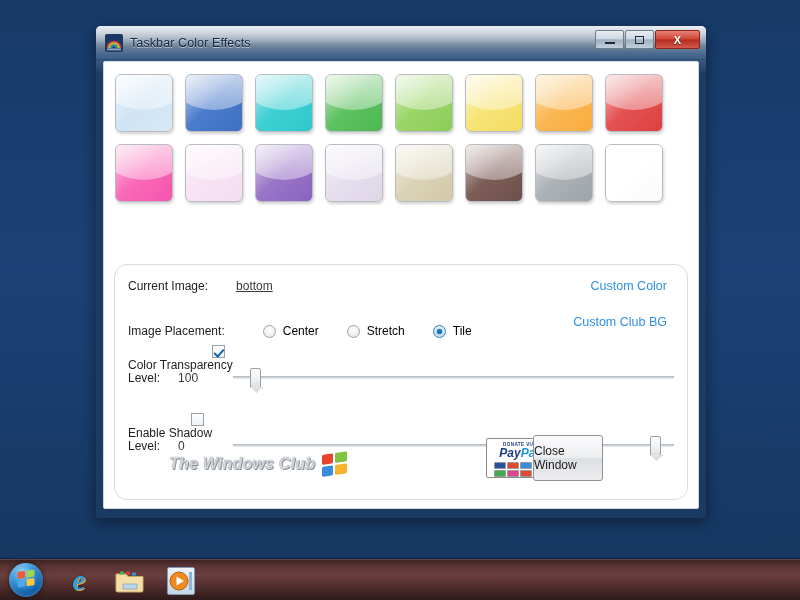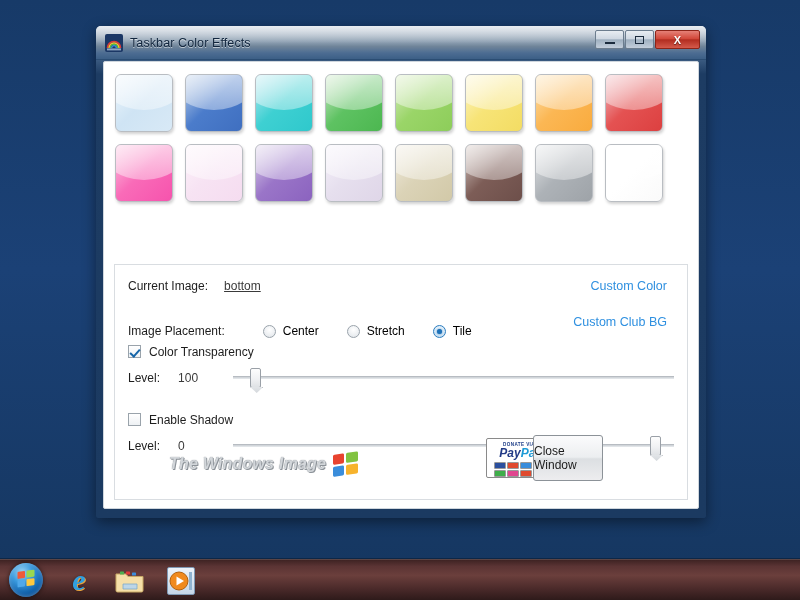--- a/index.html
+++ b/index.html
@@ -84,21 +84,21 @@
   .swatch .gloss {
     position: absolute; left: -30%; top: -62%;
     width: 160%; height: 125%;
     border-radius: 50%;
     background: linear-gradient(180deg, rgba(255,255,255,.92), rgba(255,255,255,.38));
   }
 
   
   #options {
     position: absolute; left: 10px; right: 10px; top: 202px; bottom: 8px;
-    border: 1px solid #d9dde1; border-radius: 0; background: #fff;
+    border: 1px solid #d9dde1; border-radius: 13px; background: #fff;
   }
   .row { position: absolute; display: flex; align-items: center; }
   .lbl { font-size: 12px; color: #1d1d1d; }
   .val { font-size: 12px; color: #3a3a3a; }
   .link {
     font-size: 12.5px; color: #2f90e0; cursor: pointer;
   }
 
   .radio-wrap { display: flex; align-items: center; margin-right: 28px; cursor: pointer; }
   .radio {
@@ -111,21 +111,21 @@
     border-color: #2b7dbf;
     background: radial-gradient(circle at 50% 35%, #ffffff 0%, #dcecf8 45%, #b9d6ec 100%);
   }
   .radio.on::after {
     content: ""; position: absolute; left: 3px; top: 3px;
     width: 5px; height: 5px; border-radius: 50%;
     background: #1d71b8; box-shadow: 0 0 2px #1d71b8;
   }
   .radio-label { font-size: 12px; color: #000000; }
 
-  .chk-wrap { display: flex; align-items: flex-start; cursor: pointer; }
+  .chk-wrap { display: flex; align-items: flex-end; cursor: pointer; flex-direction: column; }
   .chk {
     width: 13px; height: 13px; border: 1px solid #9aa3ab;
     background: linear-gradient(180deg,#ffffff,#eef1f4);
     margin-right: 8px; position: relative; flex: none;
   }
   .chk.on::after {
     content: ""; position: absolute; left: 3px; top: 1px;
     width: 4px; height: 8px; border: solid #1565a8;
     border-width: 0 2px 2px 0; transform: rotate(42deg);
   }
@@ -309,21 +309,21 @@
             <div class="swatch" style="background: linear-gradient(135deg, rgb(255, 255, 255) 0%, rgb(255, 255, 255) 48%, rgb(250, 250, 250) 100%);">
               <div class="gloss"></div>
             </div>
           </div>
       </div>
 
       <div id="options">
 
         <div class="row" style="left:13px; top:14px;">
           <span class="lbl">Current Image:</span>
-          <span class="val" style="margin-left:16px;text-decoration:underline;">bottom</span>
+          <span class="val" style="margin-left:28px;text-decoration:underline;">bottom</span>
         </div>
         <div class="row" style="right:20px; top:14px;">
           <span class="link">Custom Color</span>
         </div>
 
         <div class="row" style="left:13px; top:50px;margin-top:9px;">
           <span class="lbl" style="margin-right:38px;">Image Placement:</span>
 
           <span class="radio-wrap">
             <i class="radio"></i>
@@ -368,21 +368,21 @@
         <div class="row" style="left:13px; top:174px;">
           <span class="lbl">Level:</span>
           <span class="val" style="margin-left:18px;">0</span>
         </div>
         <div class="slider" id="slider-shadow" style="left:118px; right:13px; top:170px;">
           <div class="track"></div>
           <div class="thumb" style="left: 417.1px;"></div>
         </div>
 
         <div class="twc-logo">
-          <span class="twc-text">The Windows Image</span>
+          <span class="twc-text">The Windows Club</span>
           <span class="winflag">
             <svg width="28" height="26" viewBox="0 0 28 26">
               <g transform="skewY(-8) translate(0,3)">
                 <rect x="1" y="1" width="11" height="10" rx="1.5" fill="#e8432f"></rect>
                 <rect x="14" y="1" width="12" height="10" rx="1.5" fill="#82c341"></rect>
                 <rect x="1" y="13" width="11" height="10" rx="1.5" fill="#3a8ddb"></rect>
                 <rect x="14" y="13" width="12" height="10" rx="1.5" fill="#f7b32c"></rect>
               </g>
             </svg>
           </span>

